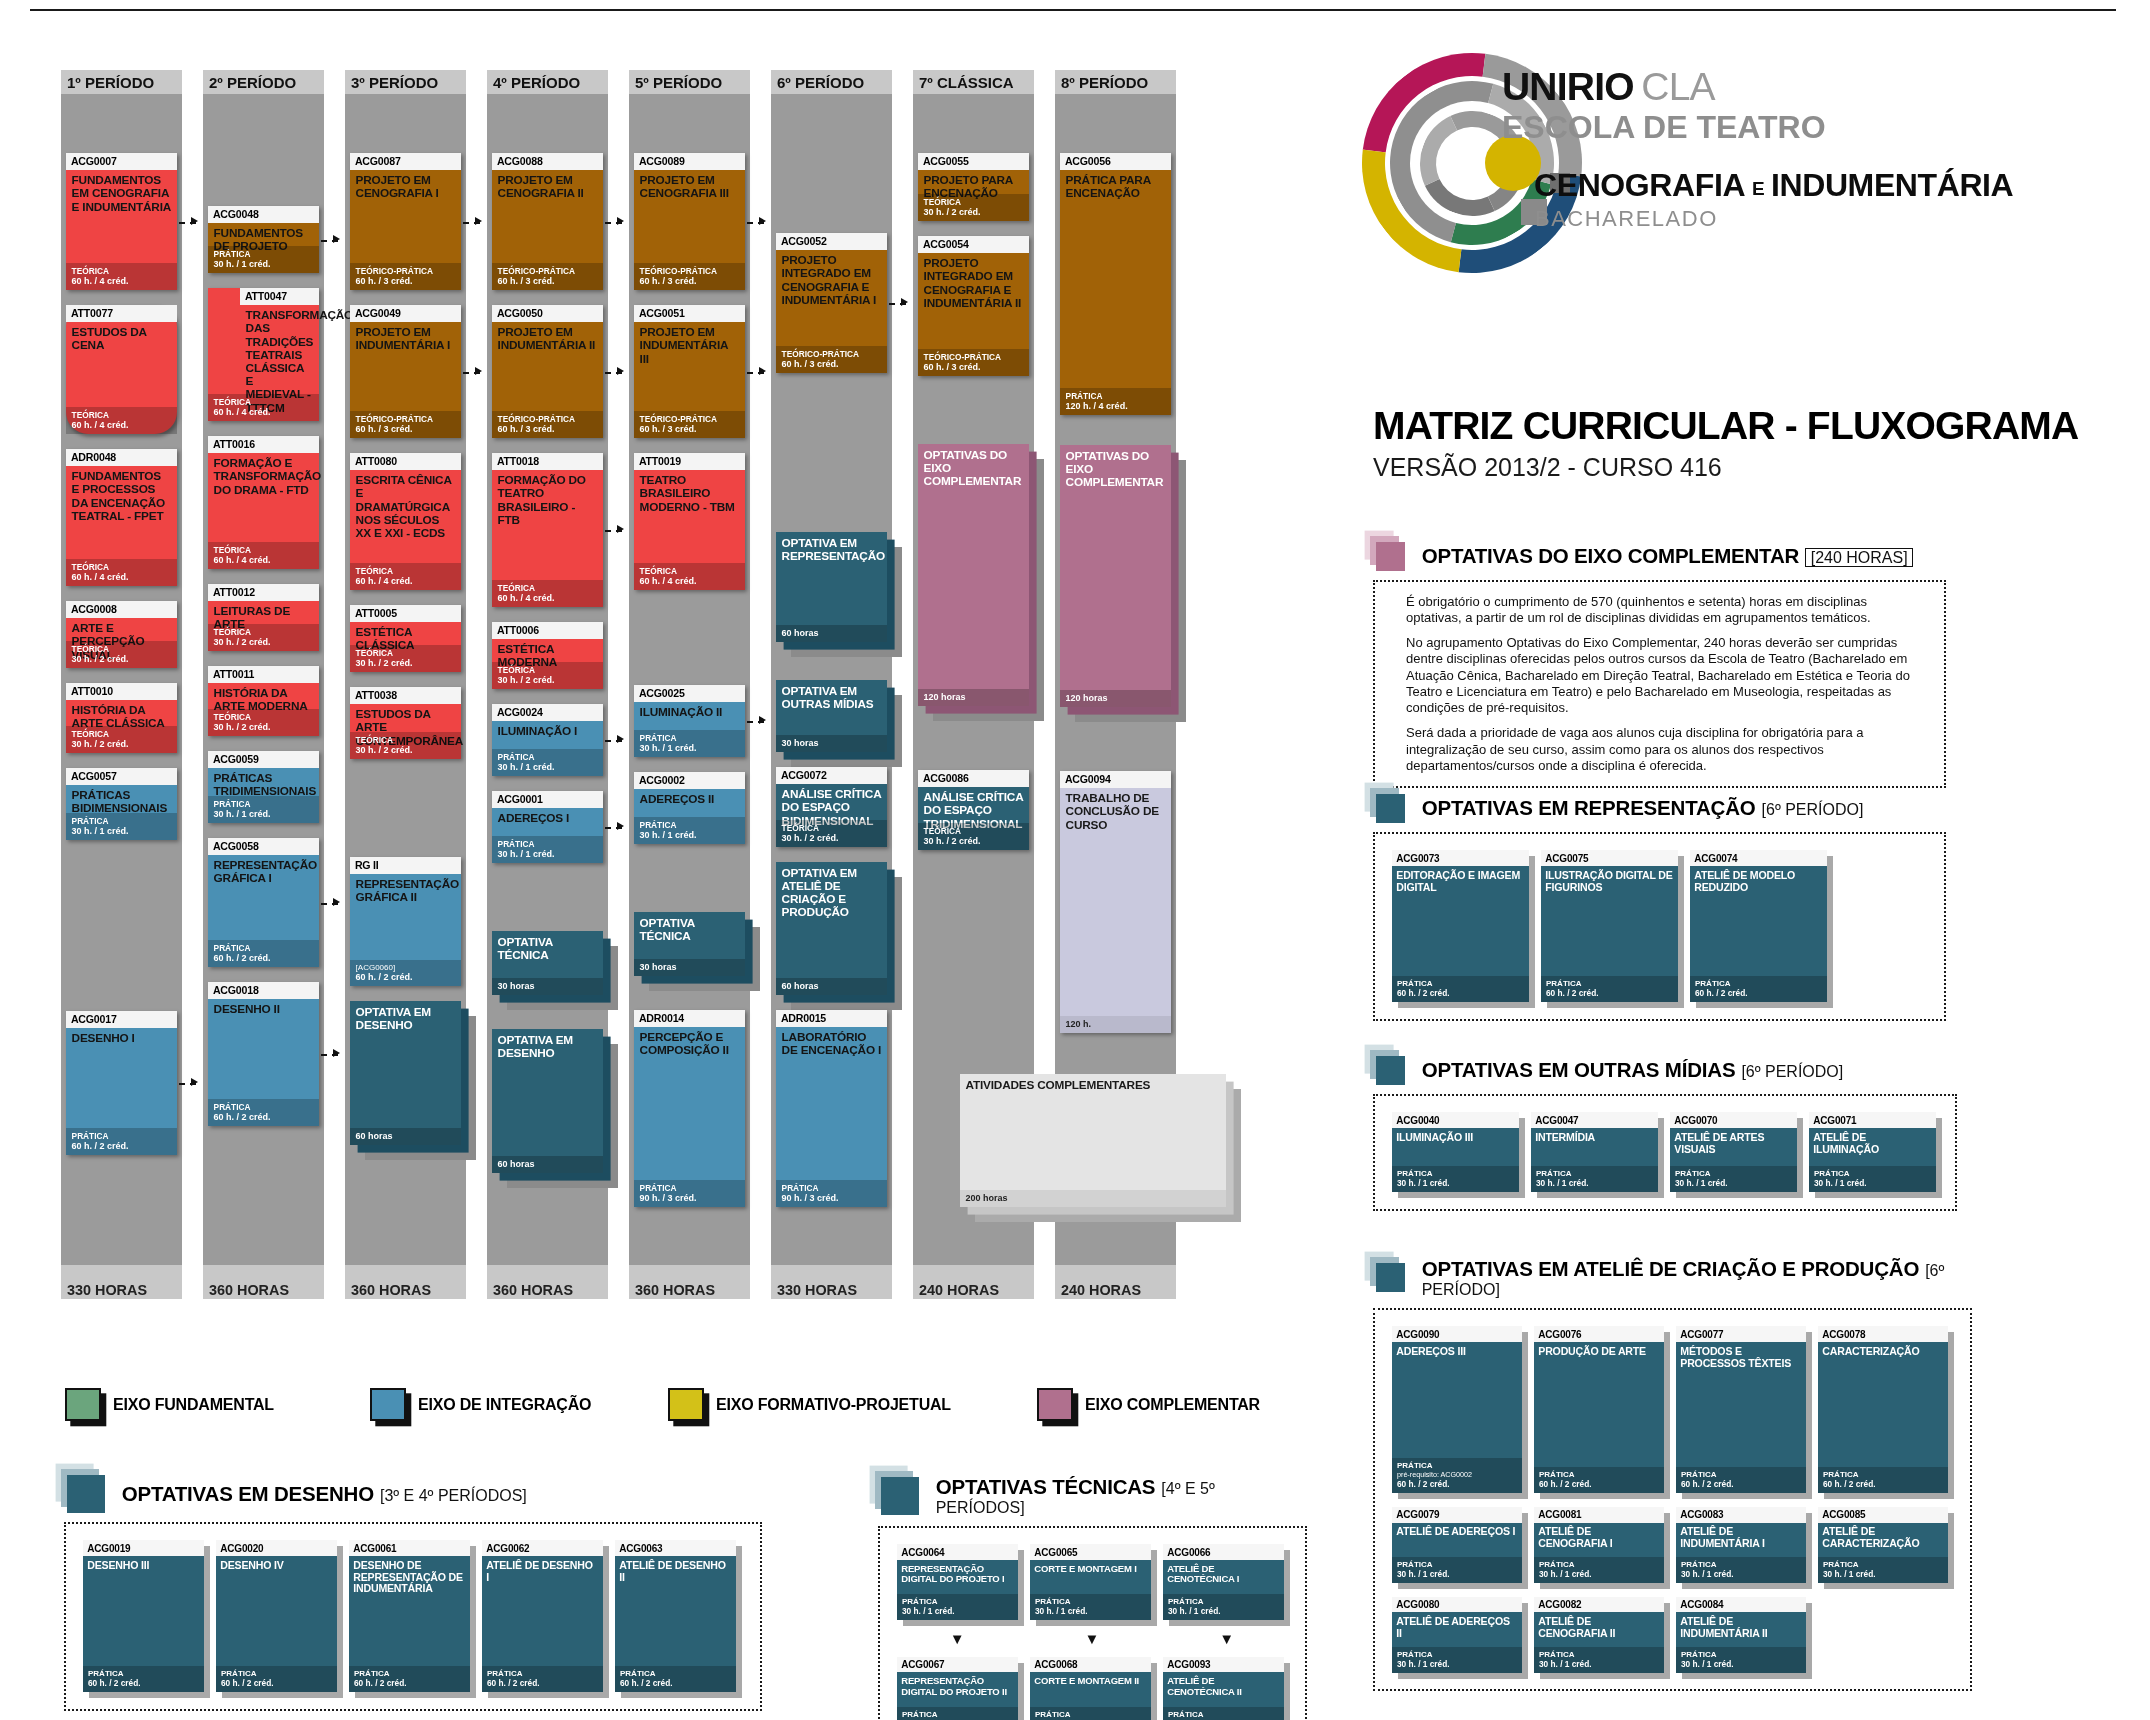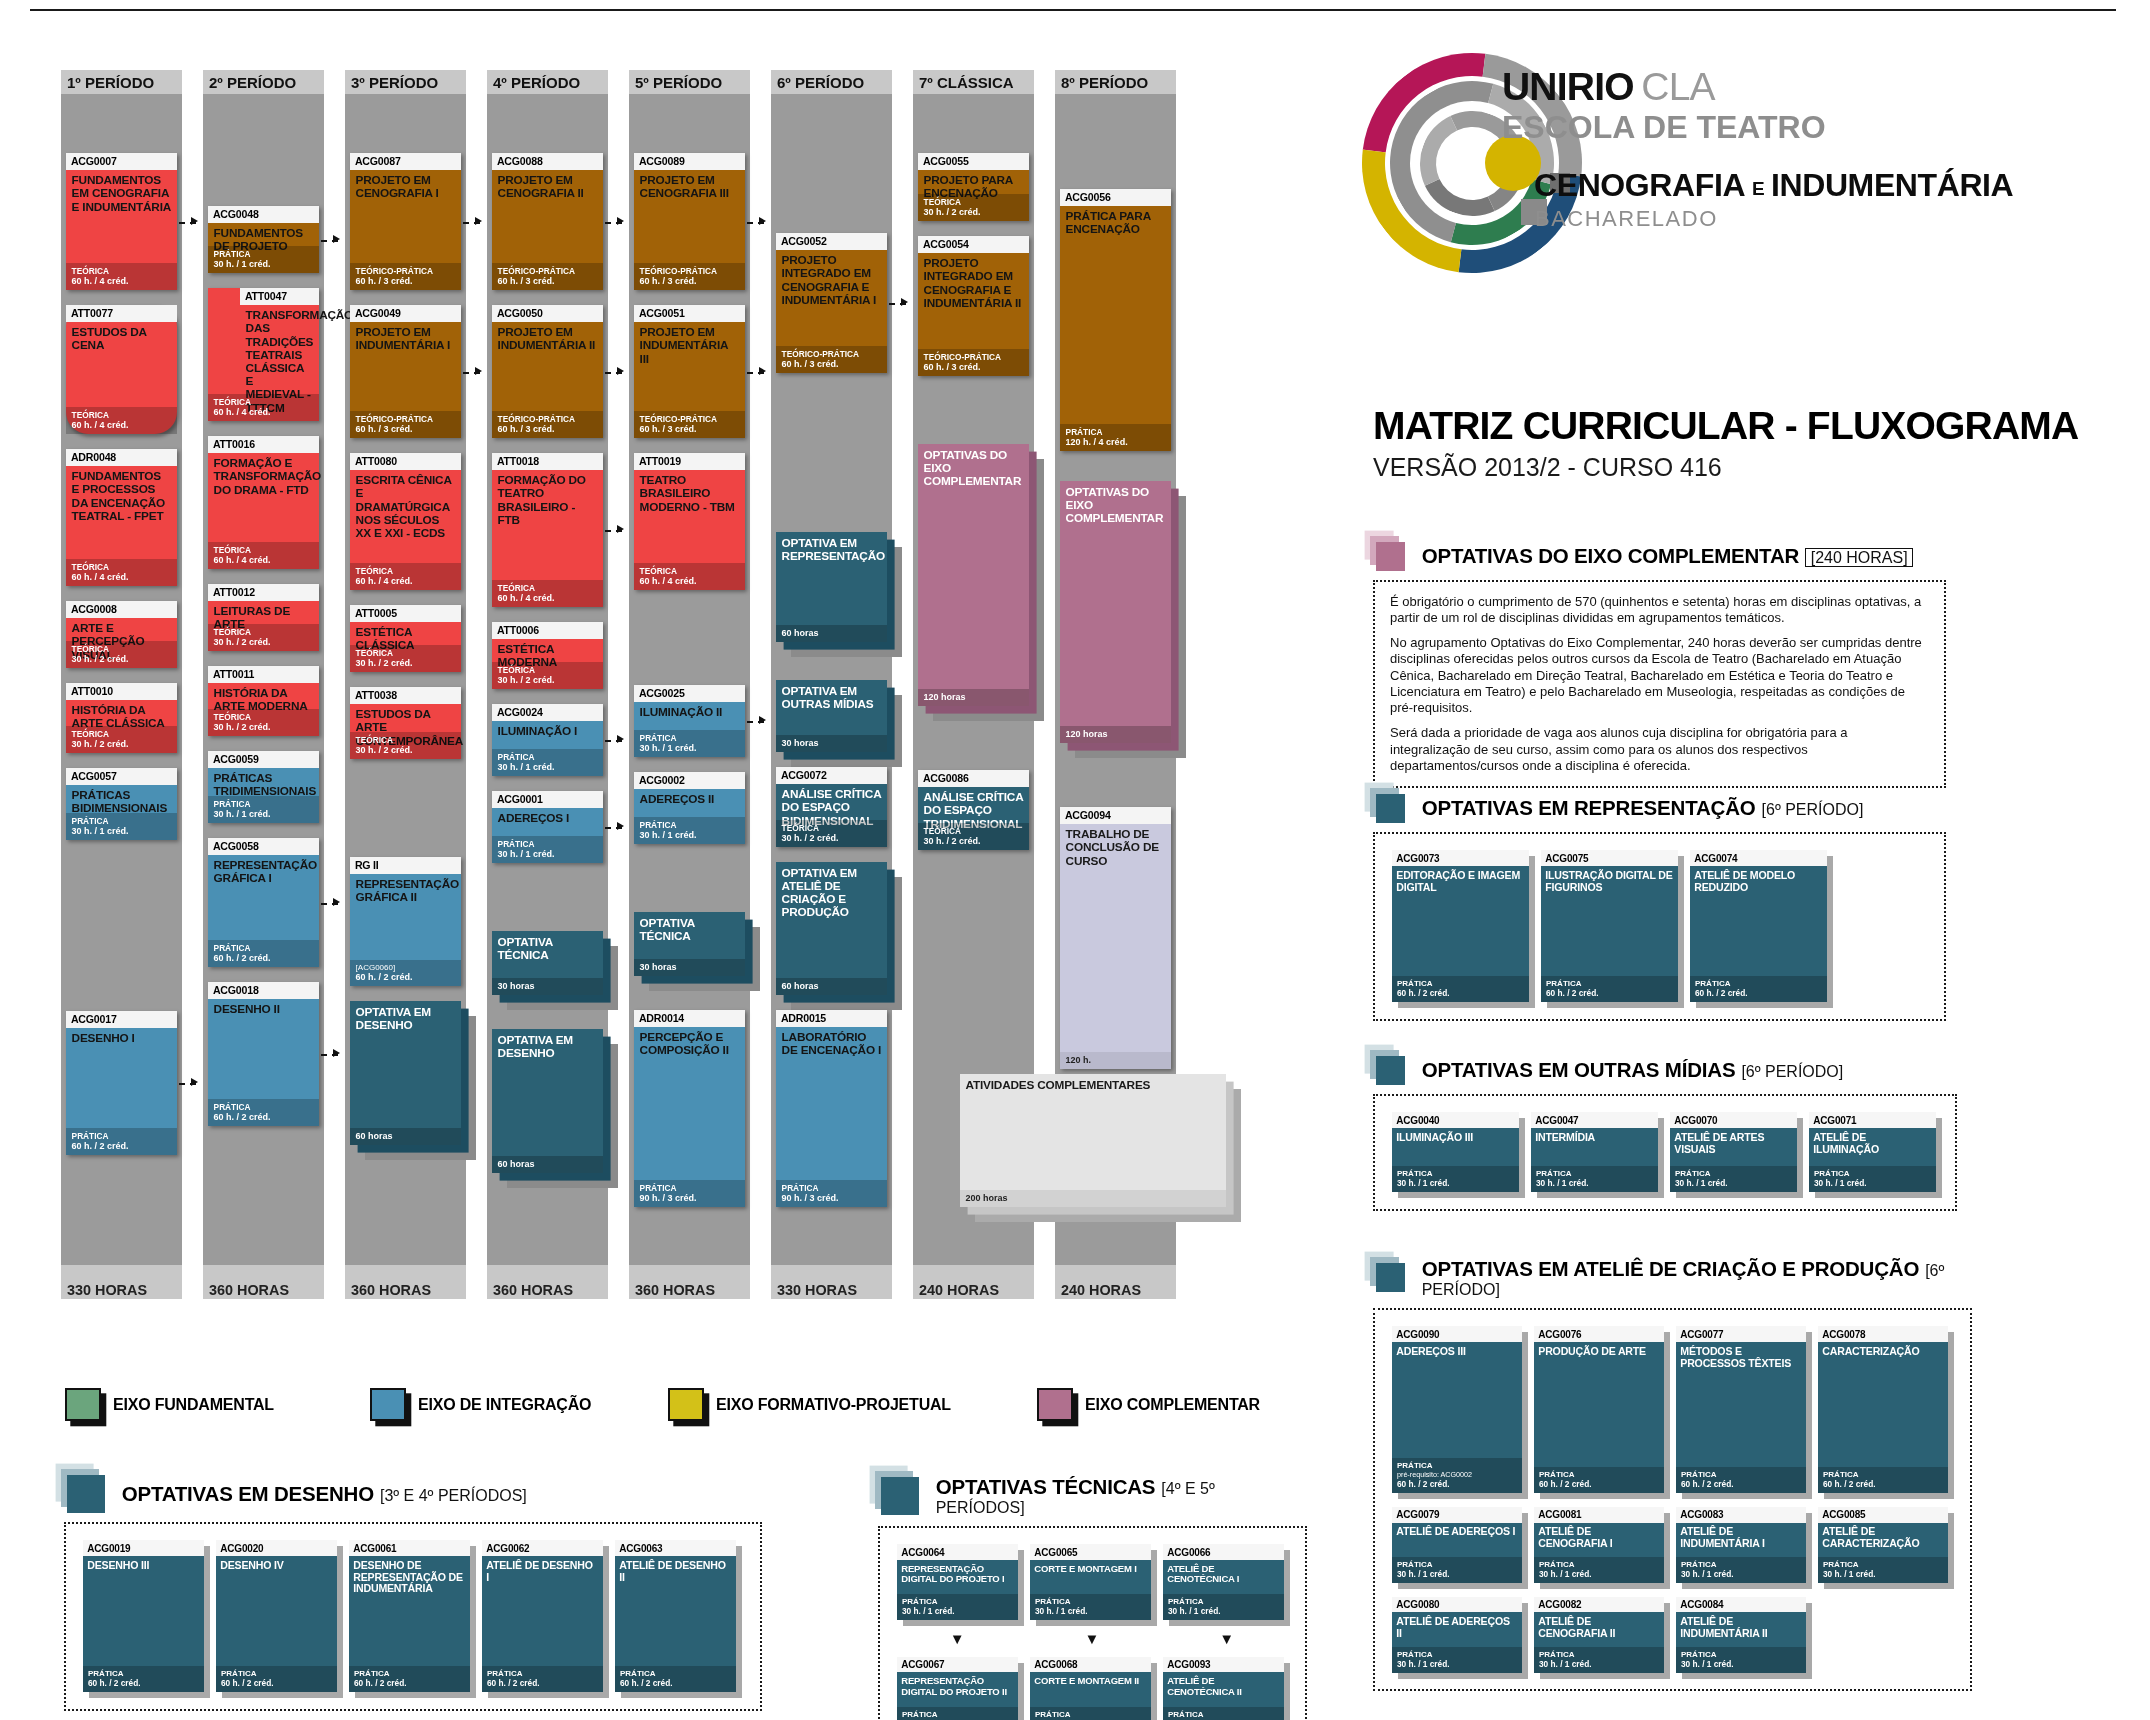--- a/index.html
+++ b/index.html
@@ -109,21 +109,21 @@
   .l3{font-size:32px;font-weight:bold;color:#0d0d0d;margin-top:21px;margin-left:32px;white-space:nowrap;letter-spacing:-0.4px}
   .l3 .sm{font-size:19px;margin:0 6.8px;vertical-align:1.5px}
   .l4{font-size:22px;color:#8e8e8e;margin-left:33px;letter-spacing:1.5px;margin-top:1.5px}
 
   #title-block{position:absolute;left:1373px;top:404px}
   .page-title{margin:0;font-size:39px;font-weight:bold;letter-spacing:-0.8px;color:#000}
   .page-subtitle{font-size:25px;color:#1a1a1a;margin-top:4.6px}
 
   #info-box{left:1373px;top:531px;width:573px}
   #info-box .gbox{padding:12px 15px;display:block}
-  #info-box p{font-size:13px;line-height:1.25;margin:0 0 9px;color:#111}
+  #info-box p{font-size:13px;line-height:1.25;margin:0 16px 9px;color:#111}
   #info-box p:last-child{margin-bottom:0}
 </style>
 </head>
 <body>
 
 <div class="top-rule"></div>
 
 <div id="board">
     <div class="column">
       <div class="col-header">1º PERÍODO</div>
@@ -529,21 +529,21 @@
           <div class="cfoot">
             <div class="chours">200 horas</div>
           </div>
         </div>
       </div>
       <div class="col-total">240 HORAS</div>
     </div>
     <div class="column">
       <div class="col-header">8º PERÍODO</div>
       <div class="col-body">
-        <div class="card c-yellow" style="height: 262px; margin-top: 36px;">
+        <div class="card c-yellow" style="height: 262px;">
           <div class="code-strip">ACG0056</div>
           <div class="cname">PRÁTICA PARA ENCENAÇÃO</div>
           <div class="cfoot">
             <div class="ckind">PRÁTICA</div>
             <div class="chours">120 h. / 4 créd.</div>
           </div>
         </div>
         <div class="card c-pink stacked" style="height: 262px; margin-top: 15px;">
           <div class="cname">OPTATIVAS DO EIXO COMPLEMENTAR</div>
           <div class="cfoot">

